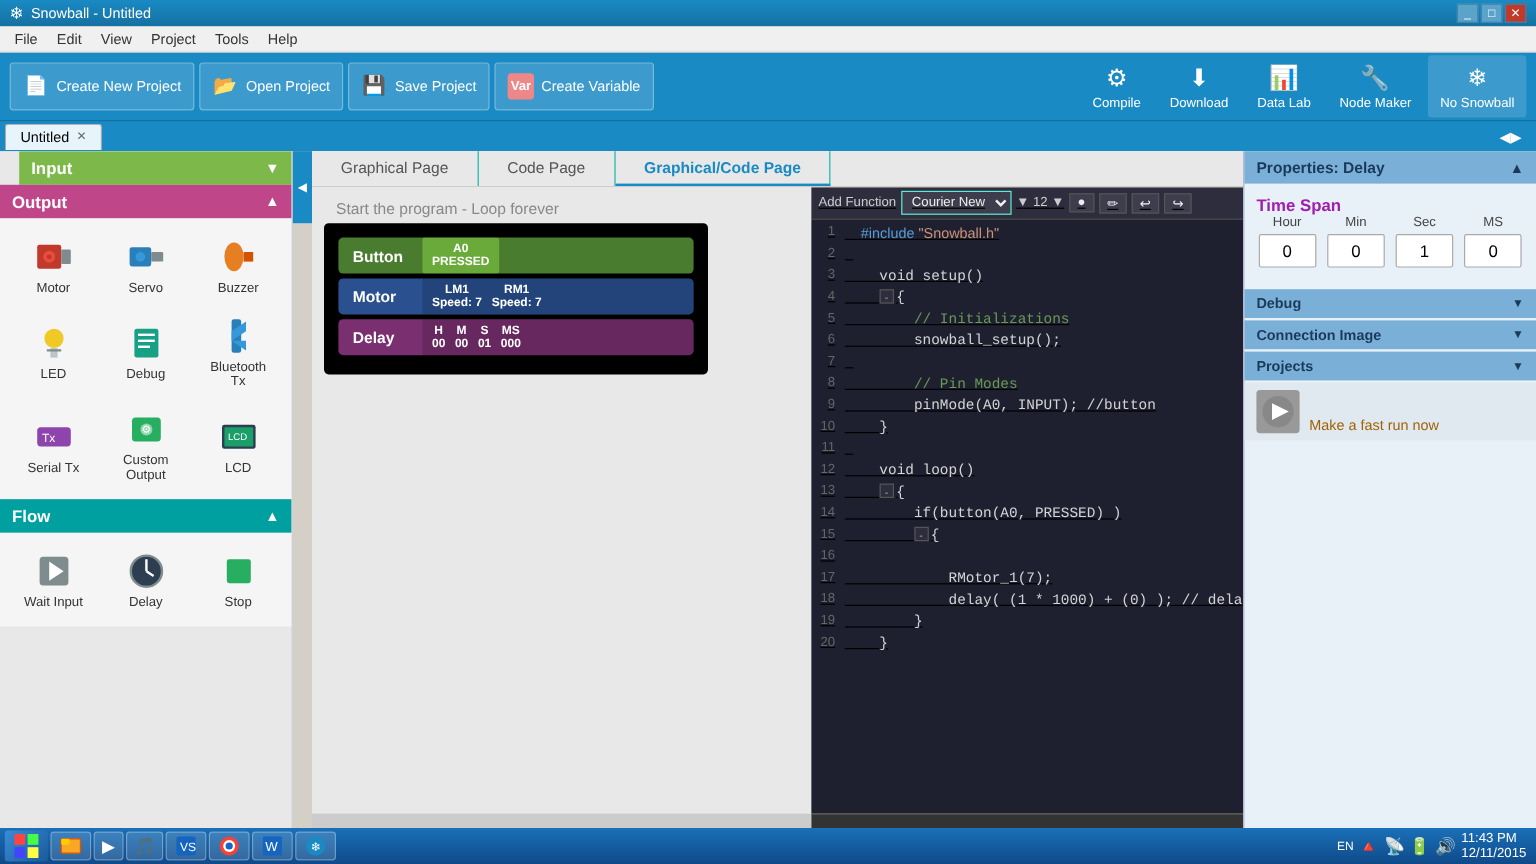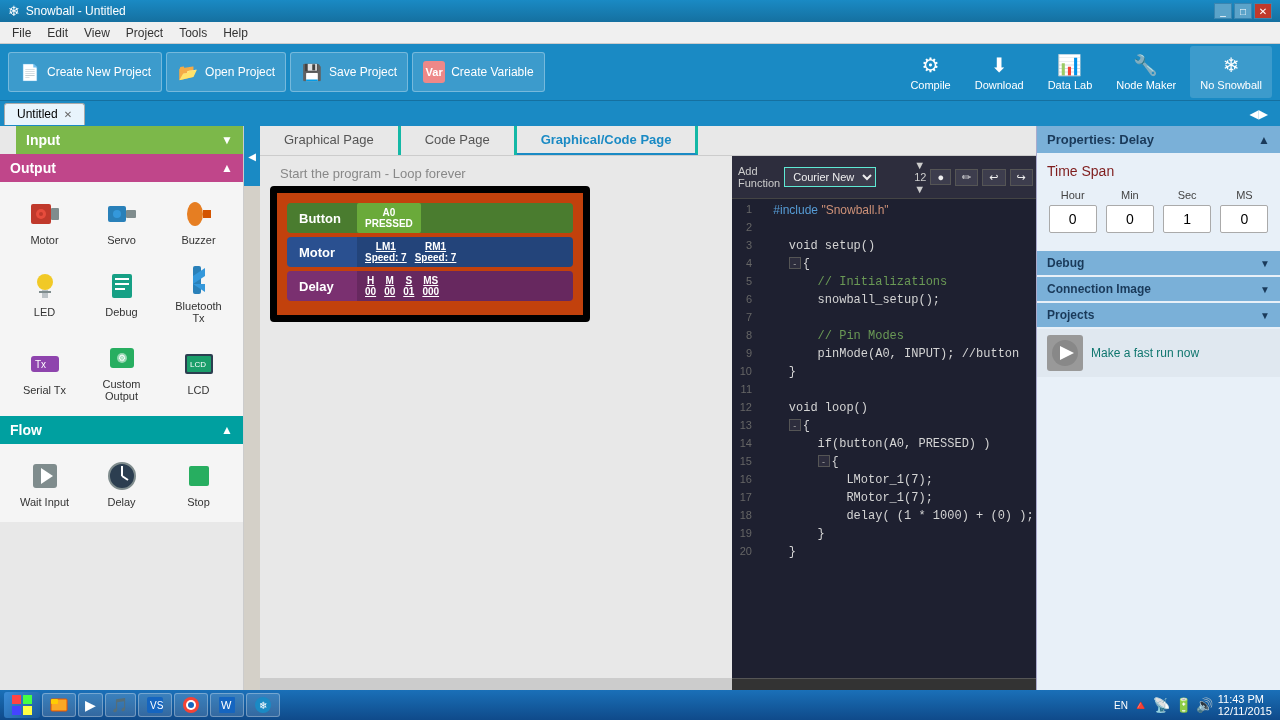--- a/index.html
+++ b/index.html
@@ -197,43 +197,43 @@
     .page-tabs {
       display: flex;
       background: #e8e8e8;
       border-bottom: 1px solid #ccc;
     }
     .page-tab {
       padding: 6px 24px;
       font-size: 13px;
       cursor: pointer;
       color: #555;
-      border-right: 3px solid #14b8a6;
+      border-right: 1px solid #14b8a6;
     }
     .page-tab.active { color: #1a8ac4; font-weight: bold; border-bottom: 2px solid #1a8ac4; }
 
     .graphical-canvas {
       flex: 1;
       background: #e8e8e8;
       position: relative;
       overflow: hidden;
     }
     .canvas-hint {
       position: absolute;
       top: 10px;
       left: 20px;
       font-size: 13px;
       color: #888;
     }
     .canvas-workspace {
       position: absolute;
       top: 30px; left: 10px;
       width: 320px;
-      background: #c2410c;
-      border: 7px solid #000000;
+      background: #000000;
+      border: 2px solid #000000;
       border-radius: 4px;
       padding: 10px;
     }
     .block {
       border-radius: 4px;
       margin-bottom: 4px;
       display: flex;
       align-items: center;
       font-weight: bold;
       font-size: 13px;
@@ -244,42 +244,42 @@
       padding: 6px 12px;
       min-width: 70px;
     }
     .block-detail {
       background: rgba(0,0,0,0.15);
       padding: 4px 8px;
       font-size: 11px;
       display: flex;
       gap: 8px;
       flex: 1;
-      text-decoration: underline;
     }
     .block-detail-item { display: flex; flex-direction: column; align-items: center; font-size: 10px; }
     .block-button { background: #4a7c2f; }
     .block-motor { background: #2a5090; }
     .block-delay { background: #7a3070; }
 
     .btn-badge {
       background: #6aaa3a;
       padding: 4px 8px;
       font-size: 10px;
       border-radius: 2px;
       display: flex; flex-direction: column; align-items: center;
     }
 
     
     .code-area {
-      width: 304px;
+      width: 360px;
       background: #fef9c3;
       flex-shrink: 0;
       display: flex;
       flex-direction: column;
+      text-decoration: underline;
     }
     .code-toolbar {
       background: #2d2d3d;
       padding: 3px 6px;
       display: flex;
       align-items: center;
       gap: 4px;
       border-bottom: 1px solid #444;
     }
     .code-toolbar-label { color: #ccc; font-size: 11px; }
@@ -354,23 +354,23 @@
       align-items: center;
       justify-content: space-between;
       font-size: 13px;
       font-weight: bold;
       color: #1a3a5a;
     }
     .props-header-arrow { font-size: 12px; cursor: pointer; }
     .props-content { padding: 10px; }
     .props-section-label {
       font-size: 14px;
-      font-weight: normal;
-      color: #7f1d1d;
-      margin-bottom: 10px;
+      font-weight: bold;
+      color: #a21caf;
+      margin-bottom: 0;
     }
     .time-span-grid {
       display: grid;
       grid-template-columns: repeat(4, 1fr);
       gap: 6px;
       text-align: center;
     }
     .time-span-col { display: flex; flex-direction: column; align-items: center; gap: 4px; }
     .time-span-label { font-size: 11px; color: #444; }
     .time-span-input {
@@ -393,27 +393,27 @@
       align-items: center;
       font-size: 12px;
       font-weight: bold;
       color: #1a3a5a;
       cursor: pointer;
       margin-bottom: 2px;
     }
     .accordion-arrow { font-size: 10px; }
     .make-fast-row {
       display: flex;
-      align-items: center;
+      align-items: flex-end;
       gap: 8px;
       padding: 6px 10px;
       background: #e0e8f0;
       cursor: pointer;
       font-size: 12px;
-      color: #0f766e;
+      color: #a16207;
     }
     .make-fast-icon {
       width: 36px; height: 36px;
       background: #999;
       border-radius: 3px;
       display: flex; align-items: center; justify-content: center;
       color: white; font-size: 18px;
     }
 
     
@@ -747,21 +747,21 @@
 
         <div style="position:absolute;bottom:0;left:0;right:0;height:12px;background:#ccc;"></div>
       </div>
 
       <div class="code-area">
         <div class="code-toolbar">
           <span class="code-toolbar-label">Add Function</span>
           <select class="code-font-select">
             <option>Courier New</option>
           </select>
-          <span style="color:#ccc;font-size:11px;margin-left:34px;">▼ 12 ▼</span>
+          <span style="color:#ccc;font-size:11px;">▼ 12 ▼</span>
           <span class="code-toolbar-btn">●</span>
           <span class="code-toolbar-btn">✏</span>
           <span class="code-toolbar-btn">↩</span>
           <span class="code-toolbar-btn">↪</span>
         </div>
         <div class="code-content">
           <div class="code-line">
             <span class="code-line-num">1</span>
             <span class="code-text"><span class="c-include">    #include <span class="c-string">"Snowball.h"</span></span></span>
           </div>
@@ -816,21 +816,20 @@
           <div class="code-line">
             <span class="code-line-num">14</span>
             <span class="code-text c-normal">        if(button(A0, PRESSED) )</span>
           </div>
           <div class="code-line">
             <span class="code-line-num">15</span>
             <span class="code-text c-normal">        <span class="c-fold">-</span>{</span>
           </div>
           <div class="code-line">
             <span class="code-line-num">16</span>
-            <span class="code-text c-normal">            LMotor_1(7);</span>
           </div>
           <div class="code-line">
             <span class="code-line-num">17</span>
             <span class="code-text c-normal">            RMotor_1(7);</span>
           </div>
           <div class="code-line">
             <span class="code-line-num">18</span>
             <span class="code-text c-normal">            delay( (1 * 1000) + (0) ); // dela</span>
           </div>
           <div class="code-line">

